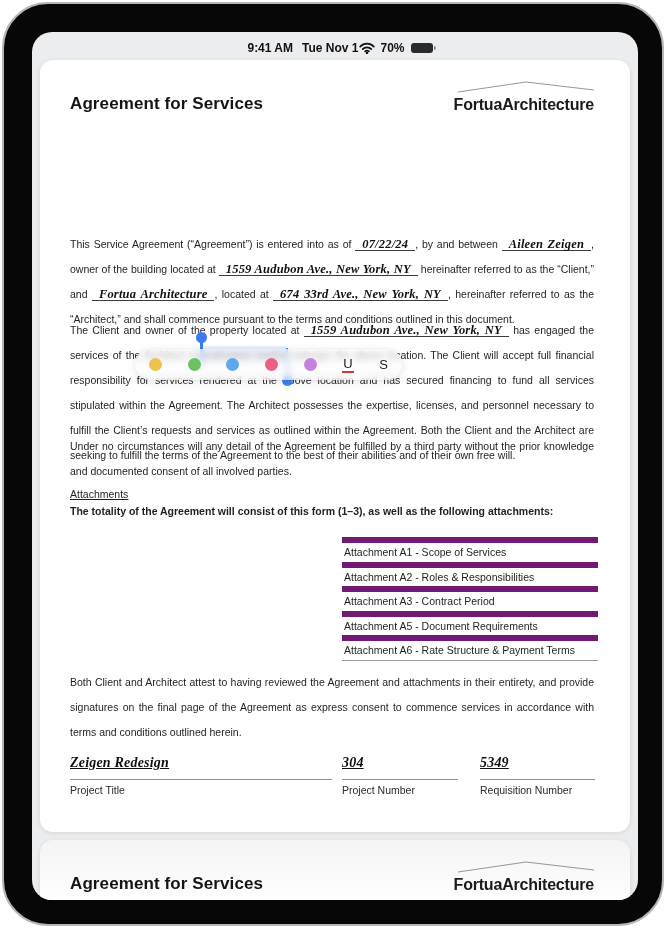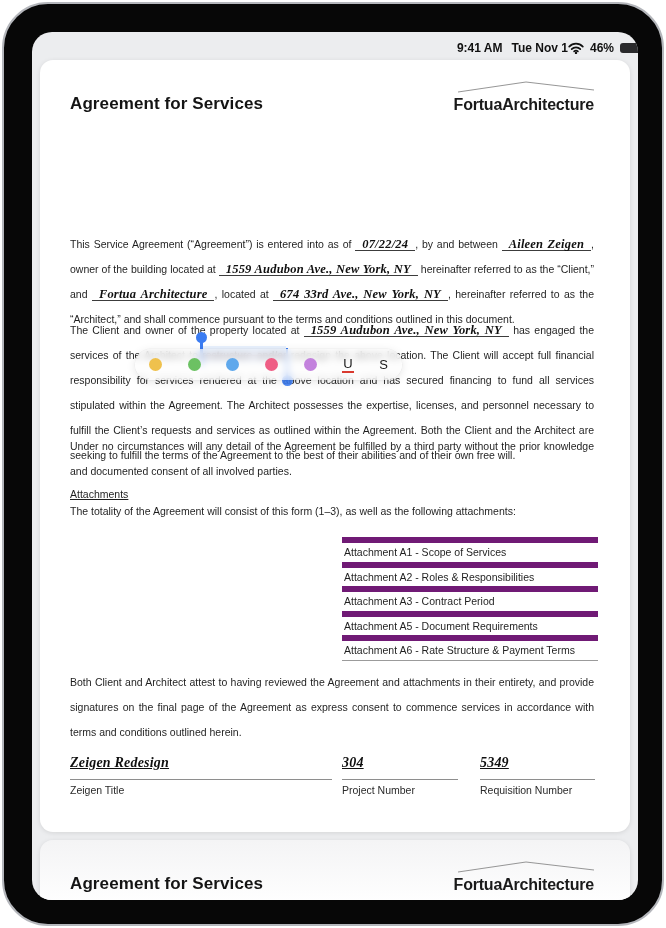--- a/index.html
+++ b/index.html
@@ -6,22 +6,22 @@
     font-family:"Liberation Sans",sans-serif;}
   *{box-sizing:border-box;}
 
   
   .frame{position:absolute;left:2px;top:2px;width:662px;height:924px;border-radius:46px;
     background:#070707;border:2.5px solid #b4b6bb;}
   .screen{position:absolute;left:28px;top:28px;width:606px;height:868px;border-radius:20px;
     background:#ecedef;overflow:hidden;}
 
   
-  .statusbar{position:absolute;left:16px;top:0;width:100%;height:24px;display:flex;
-    align-items:center;justify-content:flex-end;padding:16px 12px;font-size:12px;
+  .statusbar{position:absolute;left:5px;top:0;width:100%;height:24px;display:flex;
+    align-items:center;justify-content:center;padding:16px 12px;font-size:12px;
     font-weight:700;color:#111;}
   .sb-left{display:flex;gap:9px;}
   .sb-right{display:flex;align-items:center;gap:6px;}
   .batt{position:relative;width:22px;height:10.5px;border-radius:3px;background:#2a2a2c;}
   .batt::after{content:"";position:absolute;right:-3px;top:3.2px;width:1.8px;height:4px;
     border-radius:0 2px 2px 0;background:rgba(40,40,40,.5);}
 
   
   .canvas{position:absolute;left:0;top:24px;width:100%;height:844px;}
   .page{position:relative;width:590px;margin:4px auto 0 auto;background:#fff;
@@ -53,21 +53,21 @@
   .h-start{position:absolute;left:-2px;top:-9px;width:2.4px;height:25px;background:#3b7cf2;}
   .h-start::before{content:"";position:absolute;top:-8.5px;left:-4.4px;width:11px;height:11px;
     border-radius:50%;background:#3b7cf2;}
   .h-end{position:absolute;right:-2px;top:-1px;width:2.4px;height:34px;background:#3b7cf2;z-index:5;}
   .h-end::after{content:"";position:absolute;bottom:-4px;left:-4.4px;width:11px;height:11px;
     border-radius:50%;background:#3b7cf2;opacity:.9;filter:blur(.6px);}
 
   
   .attach-head{position:absolute;left:30px;top:428px;font-size:10.5px;color:#1f1f1f;
     text-decoration:underline;}
-  .attach-intro{position:absolute;left:30px;top:445px;width:524px;font-size:10.5px;color:#1f1f1f;}
+  .attach-intro{position:absolute;left:30px;top:445px;width:524px;font-size:10.5px;color:#1f1f1f;font-weight:bold;}
   .attach-table{position:absolute;left:302px;top:477px;width:256px;}
   .arow{font-size:10.5px;color:#1f1f1f;line-height:18.6px;border-top:6px solid #701a75;
     padding-left:2px;}
   .arow:last-child{border-bottom:1px solid #9b9b9b;}
 
   
   .field{position:absolute;top:695px;height:48px;}
   .f1{left:30px;width:262px;}
   .f2{left:302px;width:116px;}
   .f3{left:440px;width:115px;}
@@ -98,21 +98,21 @@
       </div>
       <div class="sb-right">
         <span style="display:inline-flex;">
           <svg width="16" height="12" viewBox="0 0 16 12">
             <path d="M1.2 4.6 A9.4 9.4 0 0 1 14.8 4.6" fill="none" stroke="#111" stroke-width="1.7" stroke-linecap="round"></path>
             <path d="M3.7 7.1 A6 6 0 0 1 12.3 7.1" fill="none" stroke="#111" stroke-width="1.7" stroke-linecap="round"></path>
             <path d="M6.1 9.4 A2.8 2.8 0 0 1 9.9 9.4" fill="none" stroke="#111" stroke-width="1.7" stroke-linecap="round"></path>
             <circle cx="8" cy="11" r="1.2" fill="#111"></circle>
           </svg>
         </span>
-        <span>46%</span>
+        <span>70%</span>
         <span class="batt"></span>
       </div>
     </div>
 
     <div class="canvas">
 
       <div class="page page1">
         <div class="page-hdr">
           <div class="doc-title">Agreement for Services</div>
           <div class="logo-wrap">
@@ -136,21 +136,21 @@
             <div class="arow">Attachment A2 - Roles &amp; Responsibilities</div>
             <div class="arow">Attachment A3 - Contract Period</div>
             <div class="arow">Attachment A5 - Document Requirements</div>
             <div class="arow">Attachment A6 - Rate Structure &amp; Payment Terms</div>
           </div>
 
         <div class="para p-attest">Both Client and Architect attest to having reviewed the Agreement and attachments in their entirety, and provide signatures on the final page of the Agreement as express consent to commence services in accordance with terms and conditions outlined herein.</div>
 
         <div class="field f1" id="field-0">
             <span class="fval hand">Zeigen Redesign</span>
-            <div class="flabel">Zeigen Title</div>
+            <div class="flabel">Project Title</div>
           </div>
         <div class="field f2" id="field-1">
             <span class="fval hand">304</span>
             <div class="flabel">Project Number</div>
           </div>
         <div class="field f3" id="field-2">
             <span class="fval hand">5349</span>
             <div class="flabel">Requisition Number</div>
           </div>
 

